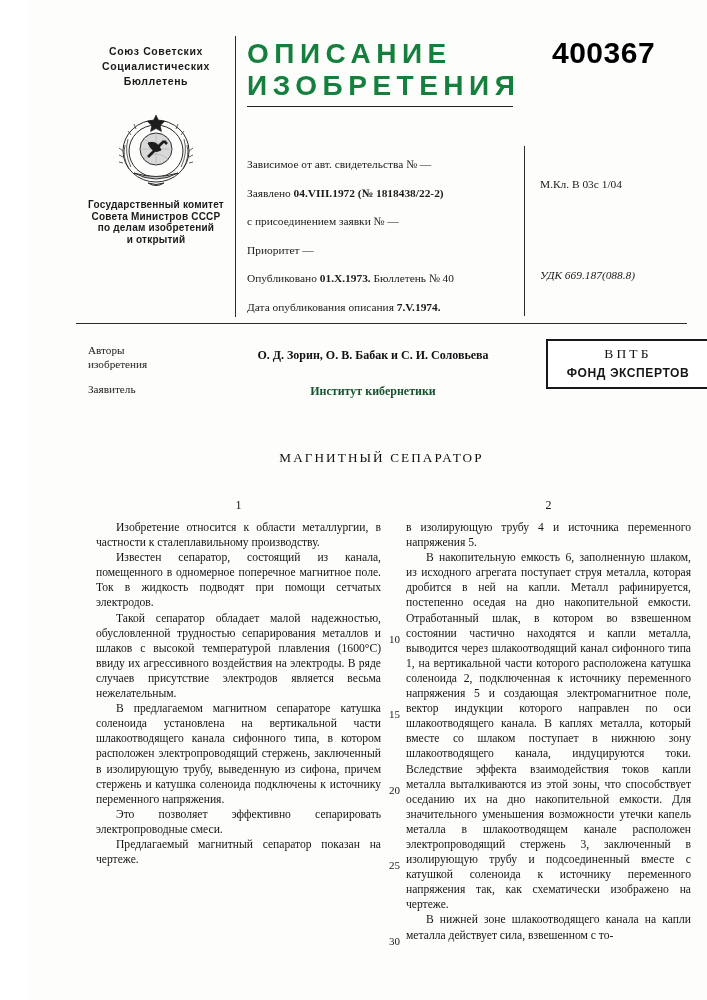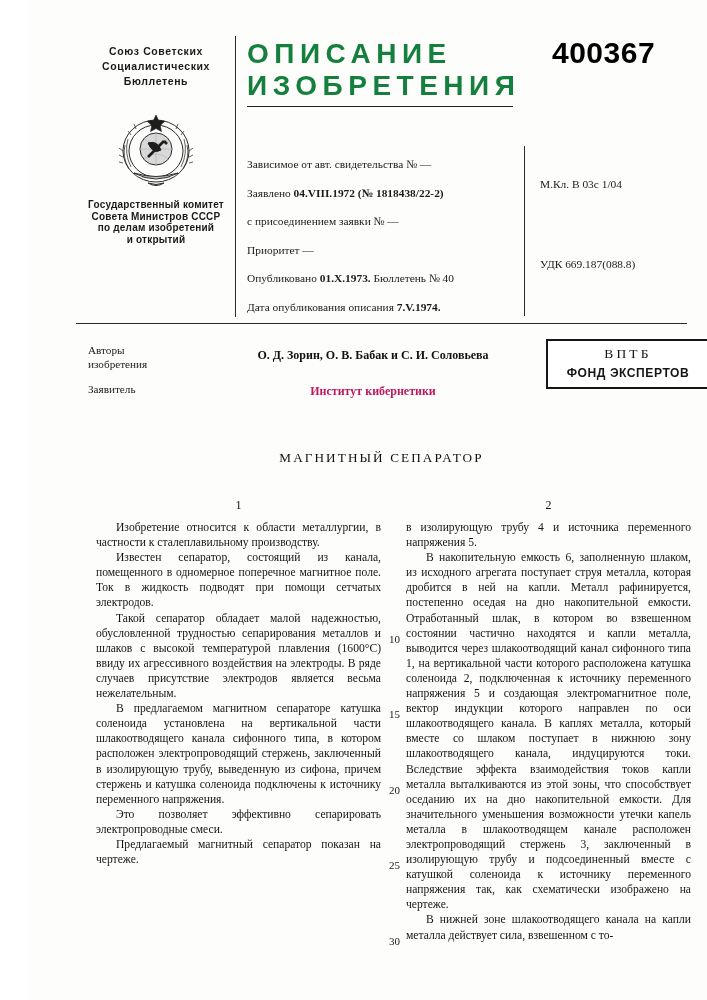--- a/index.html
+++ b/index.html
@@ -121,21 +121,21 @@
   .biblio b { font-weight: bold; }
 
   .classes {
     position: absolute;
     left: 512px; top: 150px;
     width: 180px;
     font-size: 11.4px;
     color: #1b1b1b;
   }
   .cls-mkl { position: absolute; top: 28px; left: 0; white-space: nowrap; }
-  .cls-udk { position: absolute; top: 108px; left: 0; white-space: nowrap; }
+  .cls-udk { position: absolute; top: 119px; left: 0; white-space: nowrap; font-style: italic; }
 
   .hrule {
     position: absolute;
     left: 48px; top: 323px;
     width: 611px; height: 1.3px;
     background: #2b2b2b;
   }
 
   
   .authors-zone {
@@ -162,21 +162,21 @@
     font-weight: bold;
     color: #111;
   }
   .applicant-name {
     position: absolute;
     left: 180px; top: 48px;
     width: 330px;
     text-align: center;
     font-size: 12px;
     font-weight: bold;
-    color: #be185d;
+    color: #14532d;
   }
 
   .stamp {
     position: absolute;
     left: 518px; top: 339px;
     width: 164px; height: 50px;
     border: 2.2px solid #171717;
     box-sizing: border-box;
     text-align: center;
     background: #fff;

